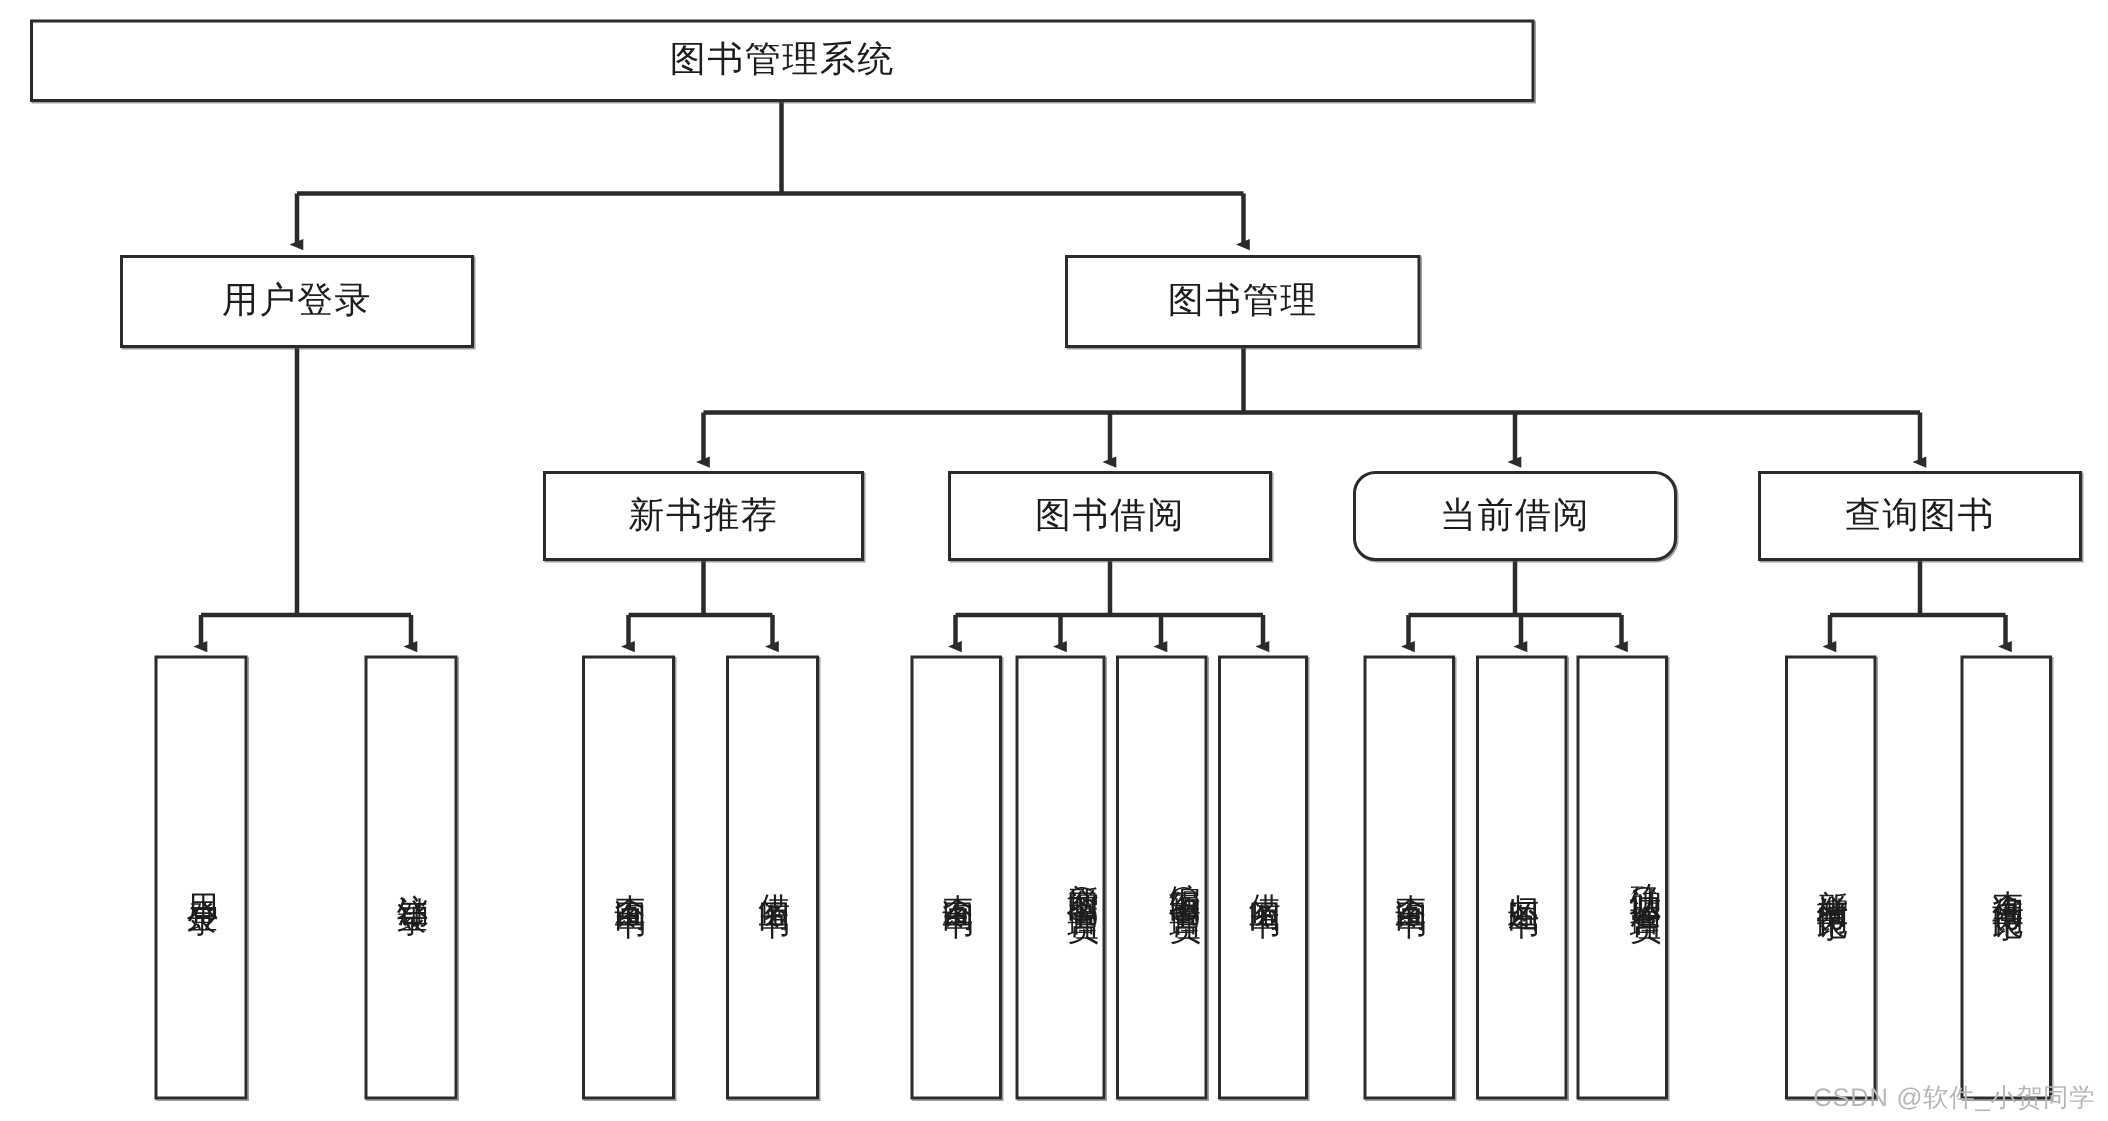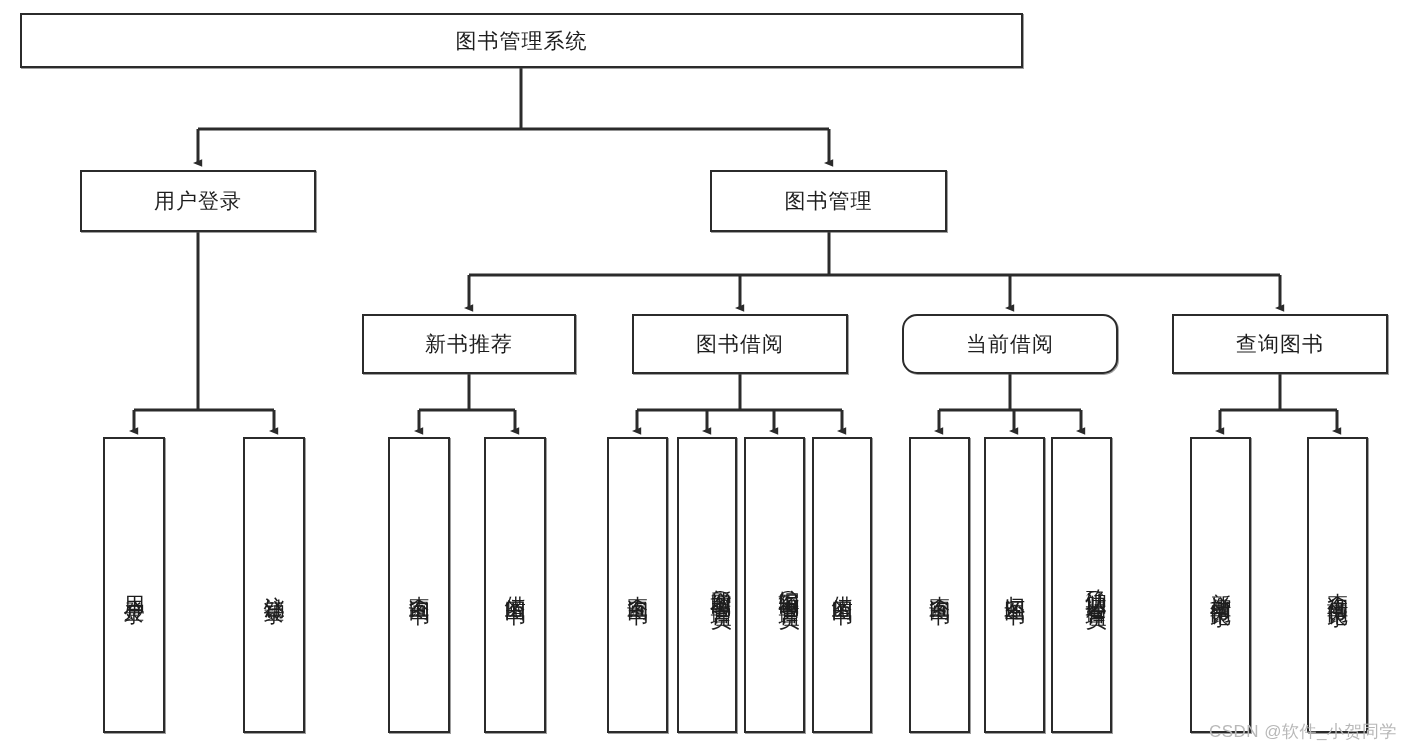--- a/index.html
+++ b/index.html
@@ -22,21 +22,21 @@
     box-sizing: border-box;
     border: 2px solid #2b2b2b;
     background: #ffffff;
     display: flex;
     align-items: center;
     justify-content: center;
     color: #1d1d1d;
     box-shadow: 1px 1px 0 rgba(80,80,80,0.55);
   }
   .node.horizontal {
-    font-size: 21px;
+    font-size: 24px;
     letter-spacing: 1px;
     line-height: 1.2;
   }
   .node.vertical {
     writing-mode: vertical-rl;
     text-orientation: upright;
     font-size: 21px;
     line-height: 1.35;
     letter-spacing: 3px;
     padding: 8px 0;

